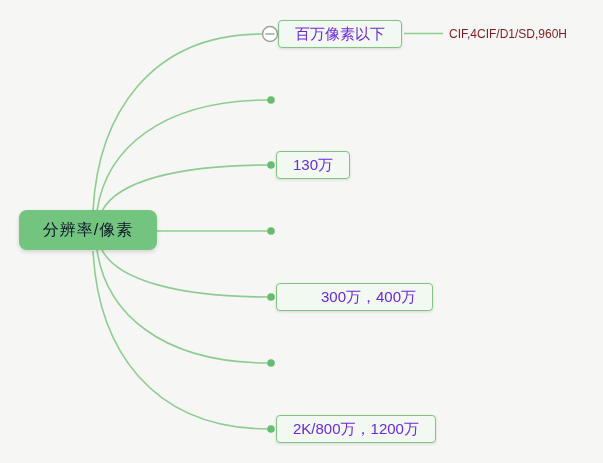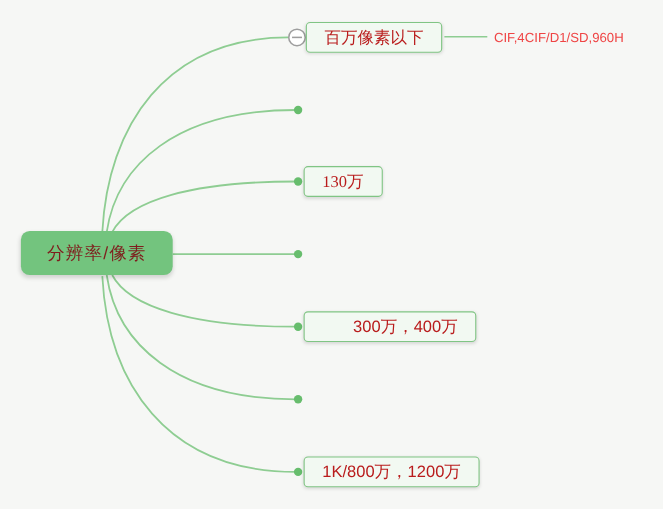--- a/index.html
+++ b/index.html
@@ -19,59 +19,59 @@
     left: 0; top: 0;
     width: 603px; height: 463px;
   }
   .root-node {
     position: absolute;
     left: 19px; top: 210px;
     width: 138px; height: 40px;
     background: #73c47e;
     border-radius: 8px;
     box-shadow: 0 2px 4px rgba(0,0,0,0.15);
-    color: #7f1d1d;
+    color: #0f172a;
     font-size: 16px;
     display: flex;
     align-items: center;
     justify-content: center;
     letter-spacing: 1px;
     cursor: default;
   }
   .child-node {
     position: absolute;
     left: 276px;
     height: 28px;
     background: #f2f9f2;
     border: 1px solid #80c584;
     border-radius: 4px;
     box-shadow: 0 1px 3px rgba(0,0,0,0.12);
-    color: #b91c1c;
+    color: #6d28d9;
     font-size: 15px;
     display: flex;
     align-items: center;
     justify-content: center;
     padding: 0 16px;
     box-sizing: border-box;
     white-space: nowrap;
     cursor: default;
   }
   .n1 { top: 20px;  left: 278px; }
   .n2 { top: 86px;  }
-  .n3 { top: 151px; font-family: Liberation Serif, serif; }
+  .n3 { top: 151px; }
   .n4 { top: 217px; }
   .n5 { top: 283px; padding-left: 44px; }
   .n6 { top: 349px; }
   .n7 { top: 415px; }
   .leaf-text {
     position: absolute;
     left: 449px; top: 26px;
     height: 16px;
     font-size: 12px;
-    color: #ef4444;
+    color: #7f1d1d;
     white-space: nowrap;
     display: flex;
     align-items: center;
     cursor: default;
   }
 </style>
 </head>
 <body>
 
 <div class="canvas">
@@ -105,17 +105,17 @@
 
   <div class="child-node n1">百万像素以下</div>
 
 
   <div class="child-node n3">130万</div>
 
 
   <div class="child-node n5">300万，400万</div>
 
 
-  <div class="child-node n7">1K/800万，1200万</div>
+  <div class="child-node n7">2K/800万，1200万</div>
 
   <div class="leaf-text">CIF,4CIF/D1/SD,960H</div>
 
 </div>
 
 </body></html>

